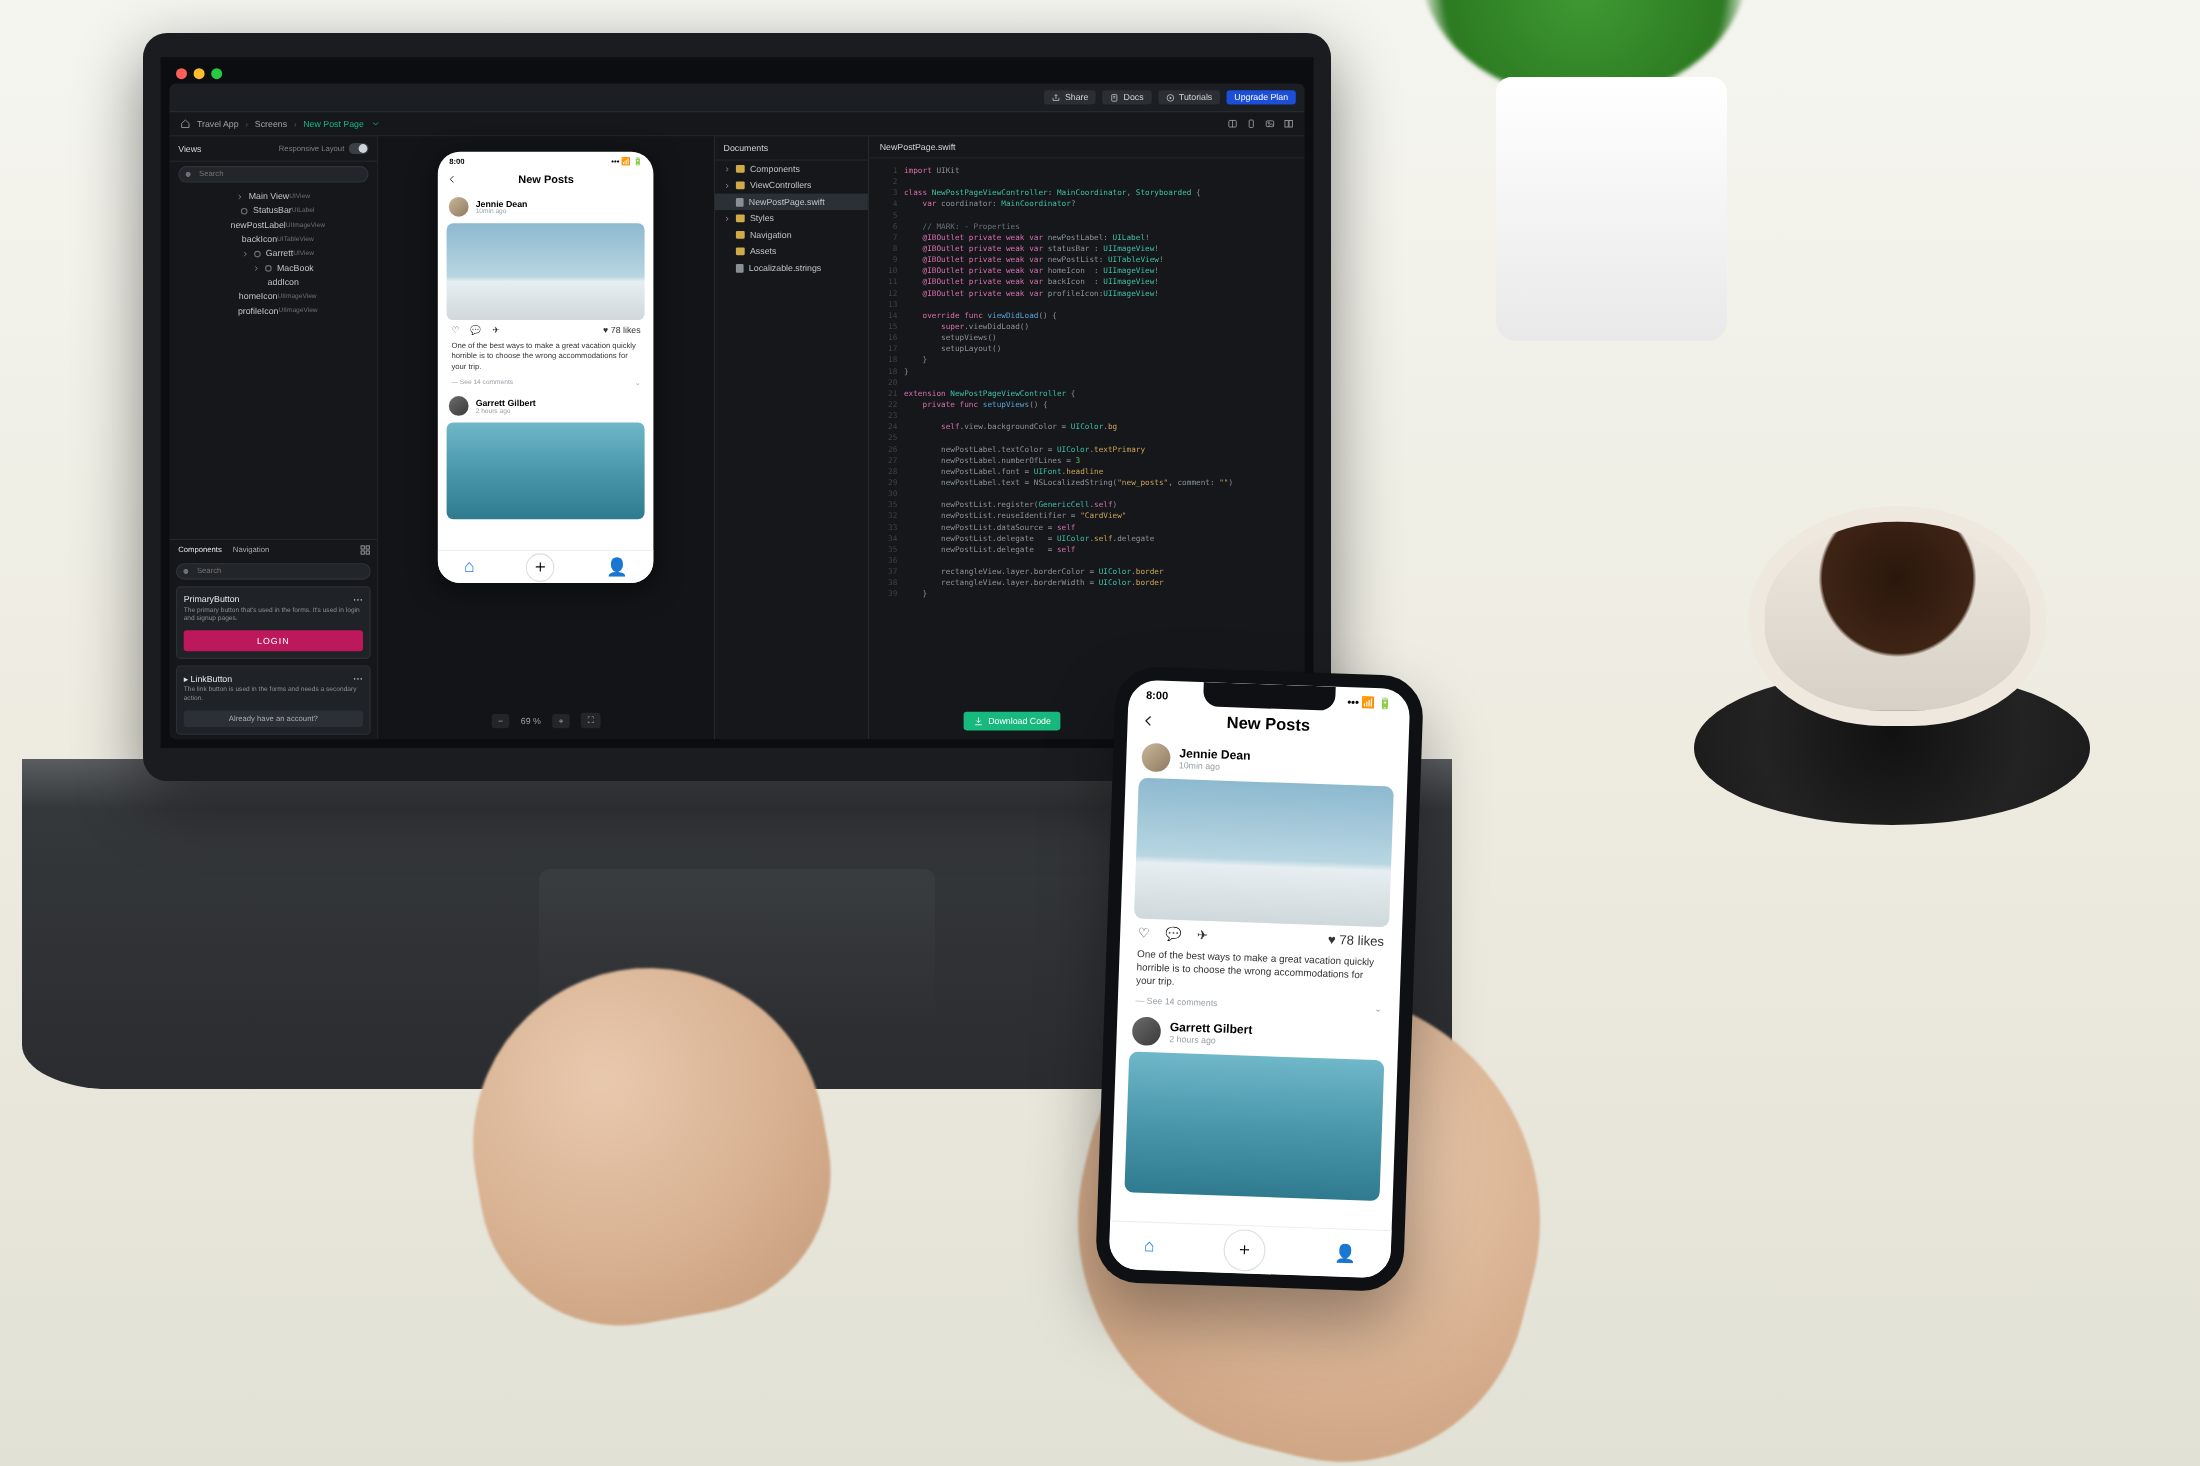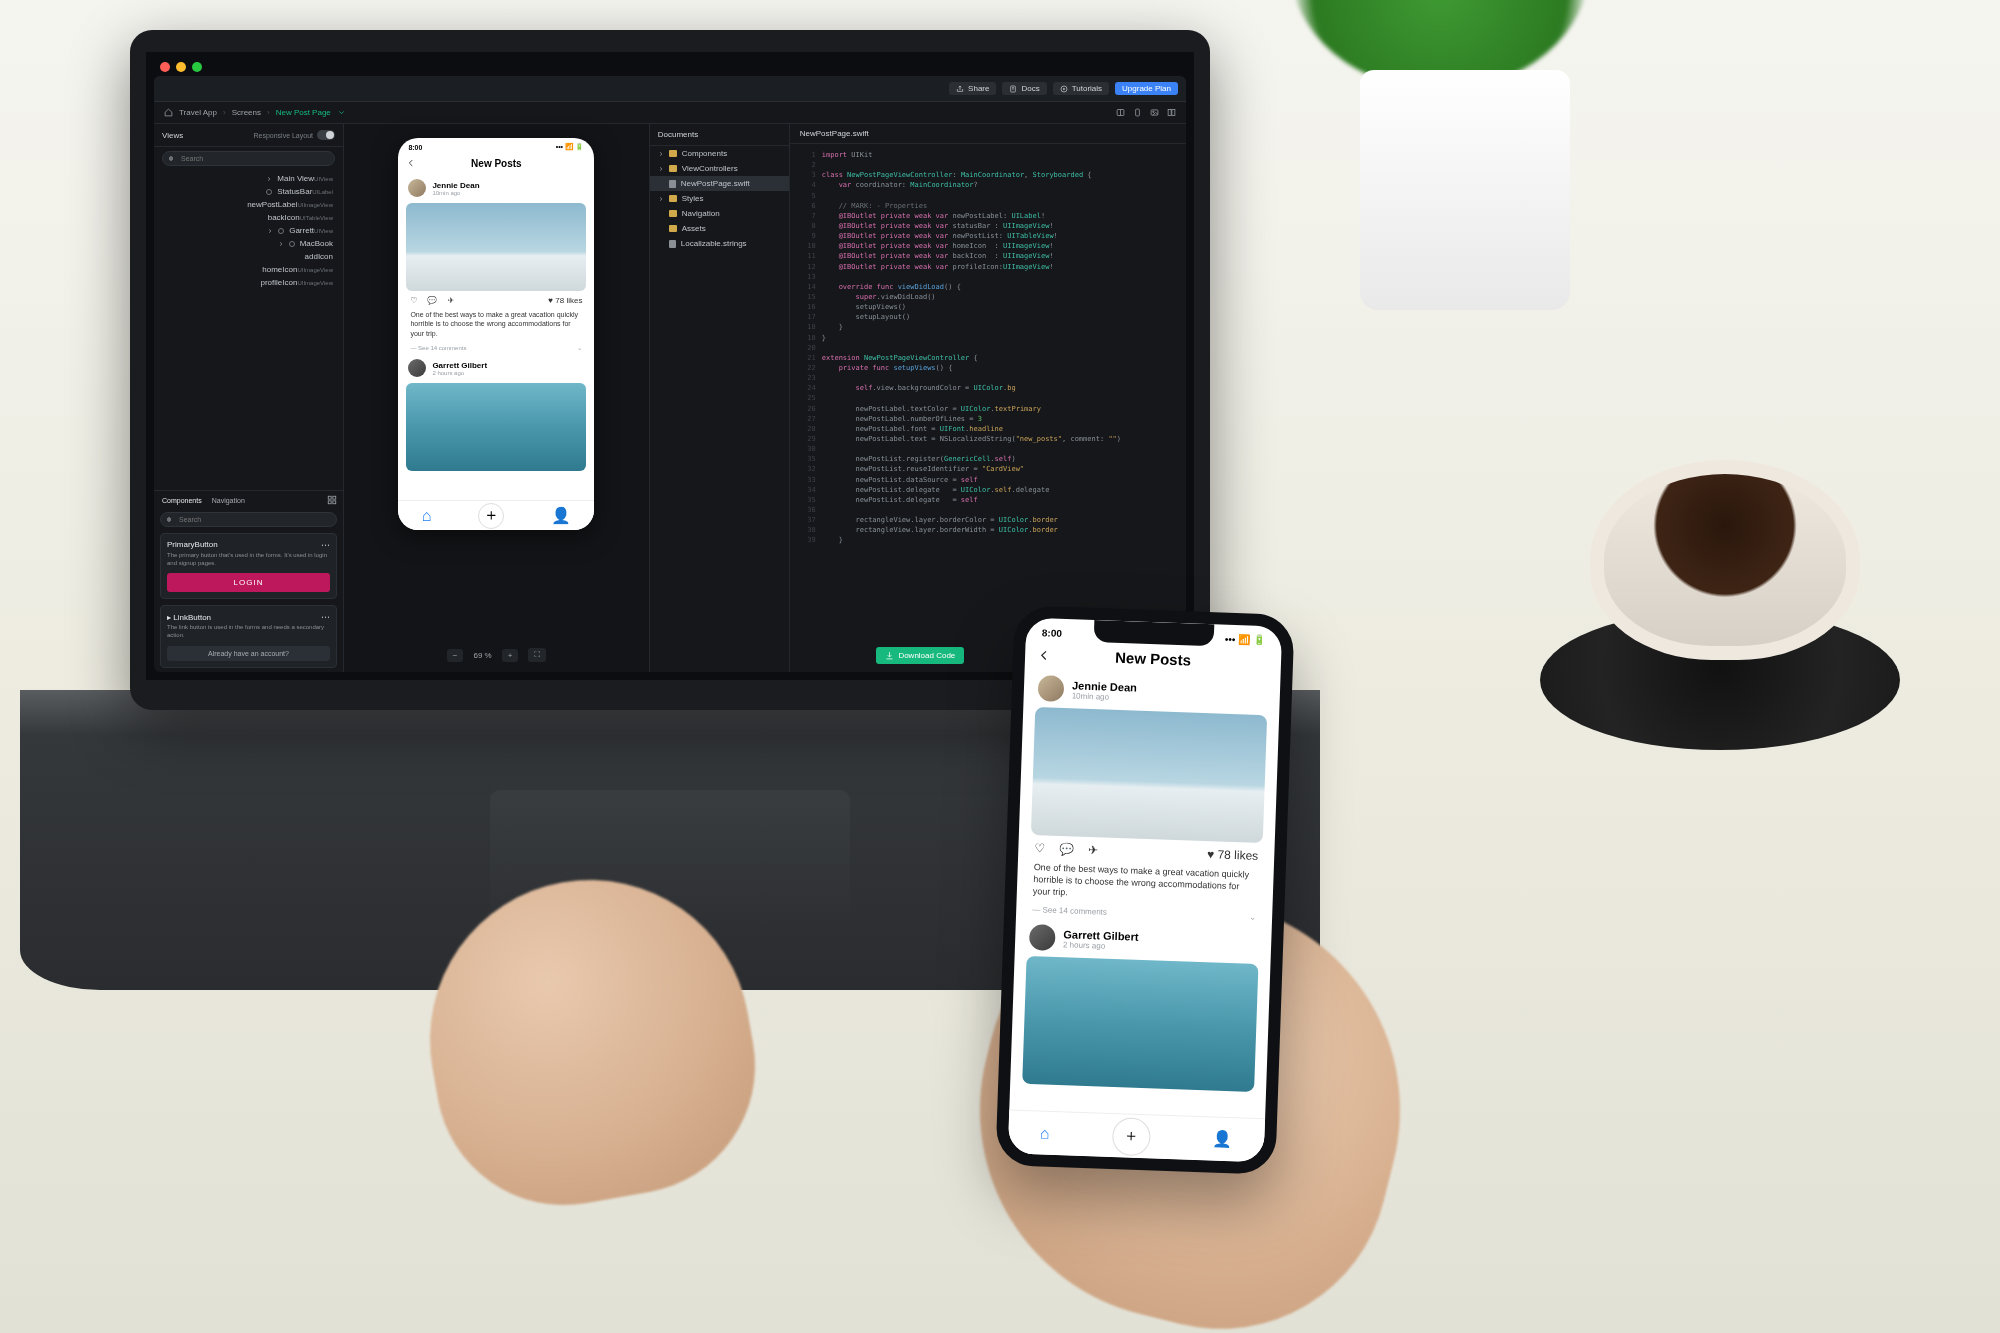--- a/index.html
+++ b/index.html
@@ -21,21 +21,21 @@
 .laptop-base{position:absolute;top:660px;left:-110px;width:1300px;height:300px;border-radius:0 0 80px 80px/0 0 40px 40px;background:linear-gradient(180deg,#5a5d60 0%,#35383b 15%,#2a2c2f 100%)}
 .trackpad{position:absolute;top:760px;left:360px;width:360px;height:160px;border-radius:10px;background:linear-gradient(180deg,#3a3d40,#2b2d30)}
 .laptop-brand{position:absolute;top:642px;left:0;width:100%;text-align:center;font-size:11px;color:#9ba0a5;letter-spacing:2px}
 
 
 .app{position:absolute;inset:24px 8px 8px 8px;background:#15171a;border-radius:6px;overflow:hidden;display:flex;flex-direction:column}
 
 
 .topbar{display:flex;align-items:center;justify-content:flex-end;height:26px;padding:0 8px;gap:6px;background:#1b1e22;border-bottom:1px solid #2a2d31}
 .pill{display:flex;align-items:center;gap:4px;font-size:8px;color:#cfd3d8;padding:2px 7px;border-radius:3px;background:#2b2f34;cursor:pointer}
-.pill.green{background:#3b82f6;color:#fff}
+.pill.green{background:#1d4ed8;color:#fff}
 .pill .ic{width:8px;height:8px;display:inline-block}
 
 .breadcrumbs{display:flex;align-items:center;gap:6px;font-size:8px;color:#9ea3a9;padding:6px 10px;border-bottom:1px solid #25282c}
 .breadcrumbs .home{width:9px;height:9px}
 .breadcrumbs .sep{color:#4b4f55}
 .breadcrumbs .current{color:#17b97f}
 .breadcrumbs .spacer{flex:1}
 .breadcrumbs .rightcluster{display:flex;gap:8px;align-items:center}
 .mini-icon{width:9px;height:9px;color:#9ea3a9;cursor:pointer}
 
@@ -43,21 +43,21 @@
 
 
 .rail-left{width:190px;display:flex;flex-direction:column;border-right:1px solid #25282c}
 .panel-title{font-size:8px;color:#cfd3d8;padding:6px 8px;border-bottom:1px solid #25282c;display:flex;align-items:center;justify-content:space-between}
 .toggle{width:18px;height:10px;border-radius:5px;background:#3a3f45;position:relative}
 .toggle::after{content:"";position:absolute;top:1px;right:1px;width:8px;height:8px;border-radius:50%;background:#cfd3d8}
 .search-row{display:flex;align-items:center;gap:4px;padding:4px 8px}
 .search-row input{flex:1;background:#22262b;border:1px solid #2f343a;border-radius:10px;height:15px;font-size:7px;color:#cfd3d8;padding:0 6px 0 18px;background-image:radial-gradient(circle at 8px 50%,#6c7177 2px,transparent 2.5px)}
 .subhead{font-size:7px;color:#7b8187;padding:2px 8px}
 .tree{font-size:8px;color:#bfc4ca;padding:2px 4px}
-.tree .row{display:flex;align-items:center;justify-content:flex-end;padding:2px 6px;border-radius:3px;cursor:pointer}
+.tree .row{display:flex;align-items:center;justify-content:center;padding:2px 6px;border-radius:3px;cursor:pointer}
 .tree .lbl{display:flex;align-items:center;gap:5px}
 .tree .type{font-size:6px;color:#6c7177}
 .tree .indent1{padding-left:14px}
 .tree .indent2{padding-left:24px}
 .tree .bullet{width:6px;height:6px;border-radius:50%;border:1px solid #6c7177}
 .tree .chev{width:6px;height:6px}
 
 .grid-icon{width:10px;height:10px}
 
 

